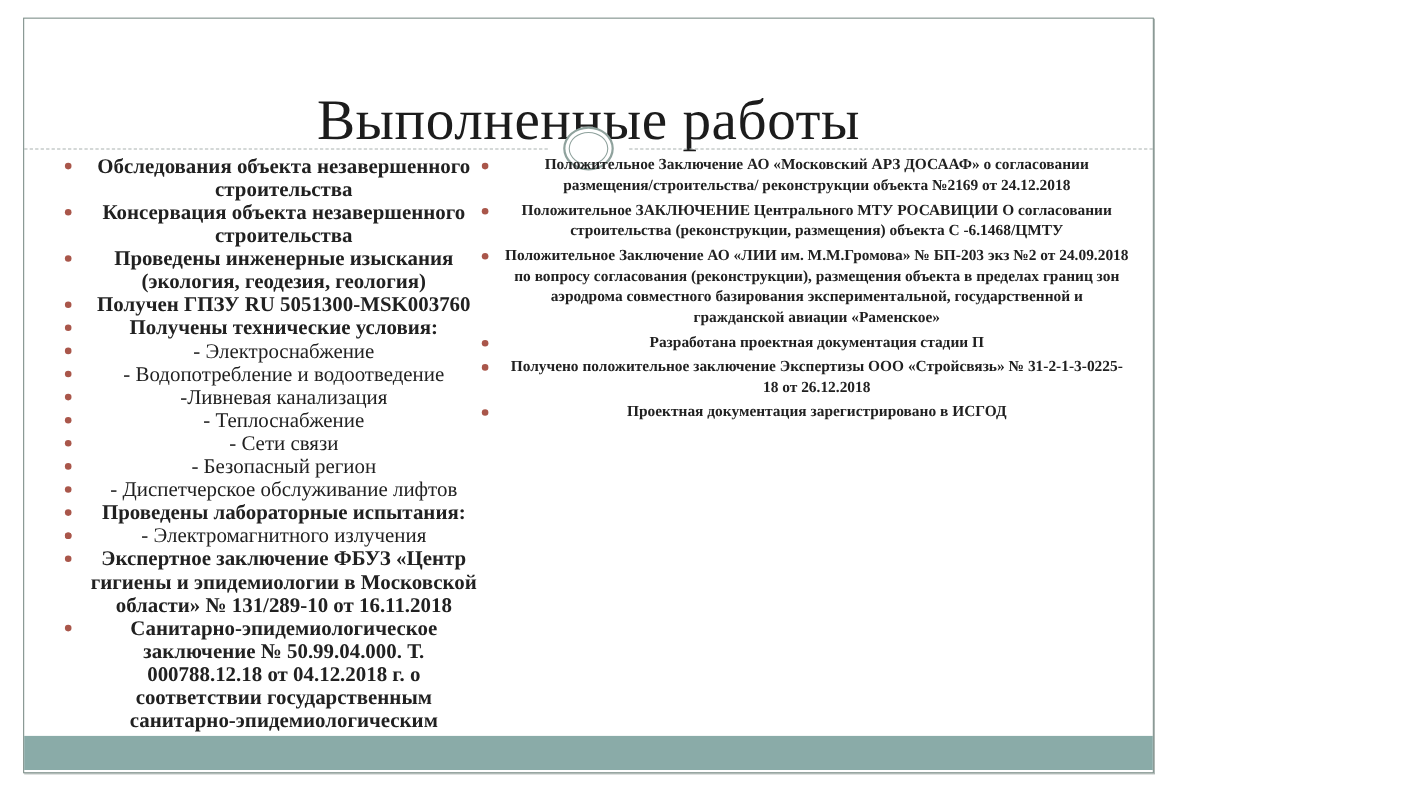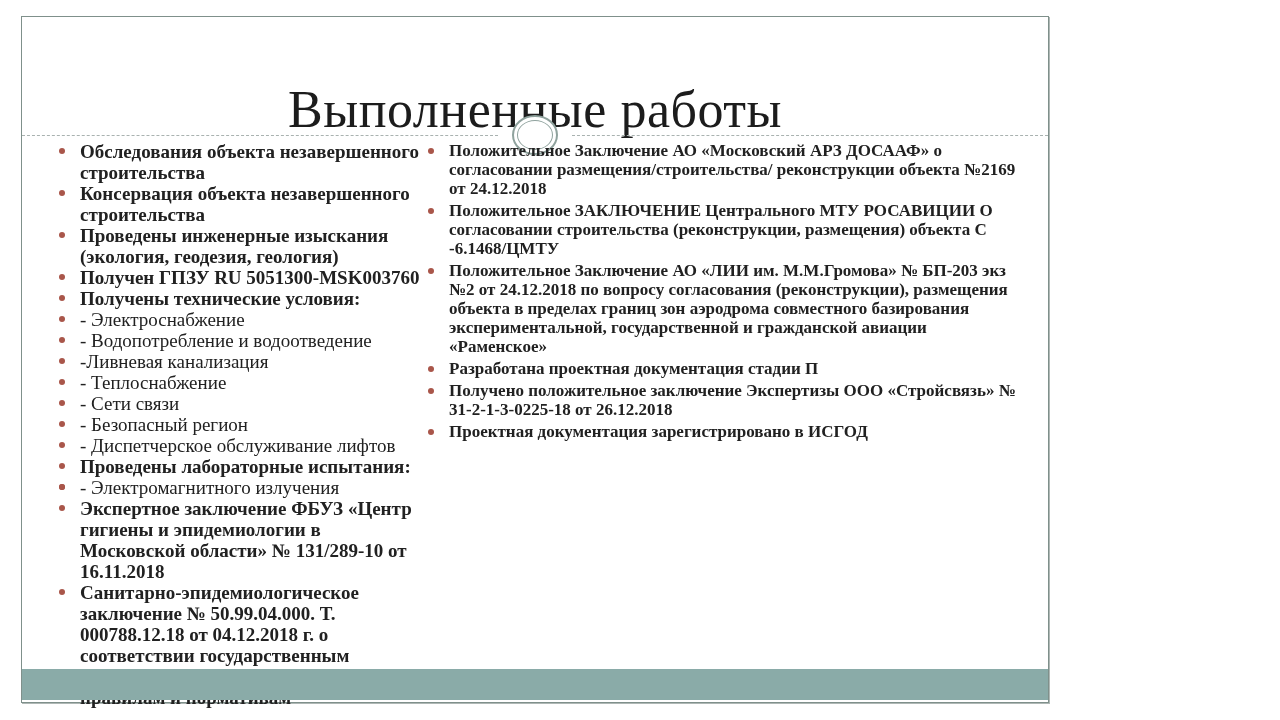--- a/index.html
+++ b/index.html
@@ -72,22 +72,23 @@
     width: 36px;
     height: 30px;
     border: 1px solid var(--ornament-ring, #8fa29d);
     border-radius: 50%;
     box-sizing: border-box;
   }
   .content-columns {
     position: absolute;
     top: 124px;
     left: 35px;
-    right: 32px;
+    right: 22px;
     display: flex;
+    text-align: center;
   }
   ul.bullet-list {
     list-style: none;
     margin: 0;
     padding: 0;
     color: var(--body-text, #212121);
   }
   ul.bullet-list li {
     position: relative;
     padding-left: 23px;
@@ -104,21 +105,21 @@
   .left-list {
     width: 515px;
     font-size: 19px;
     line-height: 21px;
     margin-right: 62px;
   }
   .left-list li { margin-bottom: 0; }
   .right-list {
     flex: 1 1 auto;
     padding-top: 20px;
-    font-size: 17px;
+    font-size: 14px;
     line-height: 19px;
     max-width: 590px;
   }
   .right-list li { margin-bottom: 3px; }
   .right-list .bullet { top: 6px; }
   li.bold .item-text { font-weight: 700; }
   li.regular .item-text { font-weight: 400; }
   .bottom-accent-bar {
     position: absolute;
     left: 0;
@@ -160,21 +161,21 @@
           <li class="regular"><span class="bullet"></span><span class="item-text">- Диспетчерское обслуживание лифтов</span></li>
           <li class="bold"><span class="bullet"></span><span class="item-text">Проведены лабораторные испытания:</span></li>
           <li class="regular"><span class="bullet"></span></li>
           <li class="regular"><span class="bullet"></span><span class="item-text">- Электромагнитного излучения</span></li>
           <li class="bold"><span class="bullet"></span><span class="item-text">Экспертное заключение ФБУЗ «Центр гигиены и эпидемиологии в Московской области» № 131/289-10 от 16.11.2018</span></li>
           <li class="bold"><span class="bullet"></span><span class="item-text">Санитарно-эпидемиологическое заключение № 50.99.04.000. Т. 000788.12.18 от 04.12.2018 г. о соответствии государственным санитарно-эпидемиологическим правилам и нормативам</span></li>
         </ul>
       <ul class="bullet-list right-list">
           <li class="bold"><span class="bullet"></span><span class="item-text">Положительное Заключение АО «Московский АРЗ ДОСААФ» о согласовании размещения/строительства/ реконструкции объекта №2169 от 24.12.2018</span></li>
           <li class="bold"><span class="bullet"></span><span class="item-text">Положительное ЗАКЛЮЧЕНИЕ Центрального МТУ РОСАВИЦИИ О согласовании строительства (реконструкции, размещения) объекта С -6.1468/ЦМТУ</span></li>
-          <li class="bold"><span class="bullet"></span><span class="item-text">Положительное Заключение АО «ЛИИ им. М.М.Громова» № БП-203 экз №2 от 24.12.2018 по вопросу согласования (реконструкции), размещения объекта в пределах границ зон аэродрома совместного базирования экспериментальной, государственной и гражданской авиации «Раменское»</span></li>
+          <li class="bold"><span class="bullet"></span><span class="item-text">Положительное Заключение АО «ЛИИ им. М.М.Громова» № БП-203 экз №2 от 24.09.2018 по вопросу согласования (реконструкции), размещения объекта в пределах границ зон аэродрома совместного базирования экспериментальной, государственной и гражданской авиации «Раменское»</span></li>
           <li class="bold"><span class="bullet"></span><span class="item-text">Разработана проектная документация стадии П</span></li>
           <li class="bold"><span class="bullet"></span><span class="item-text">Получено положительное заключение Экспертизы ООО «Стройсвязь» № 31-2-1-3-0225-18 от 26.12.2018</span></li>
           <li class="bold"><span class="bullet"></span><span class="item-text">Проектная документация зарегистрировано в ИСГОД</span></li>
         </ul>
     </div>
 
     <div class="bottom-accent-bar"></div>
 
   </div>
 </div>

